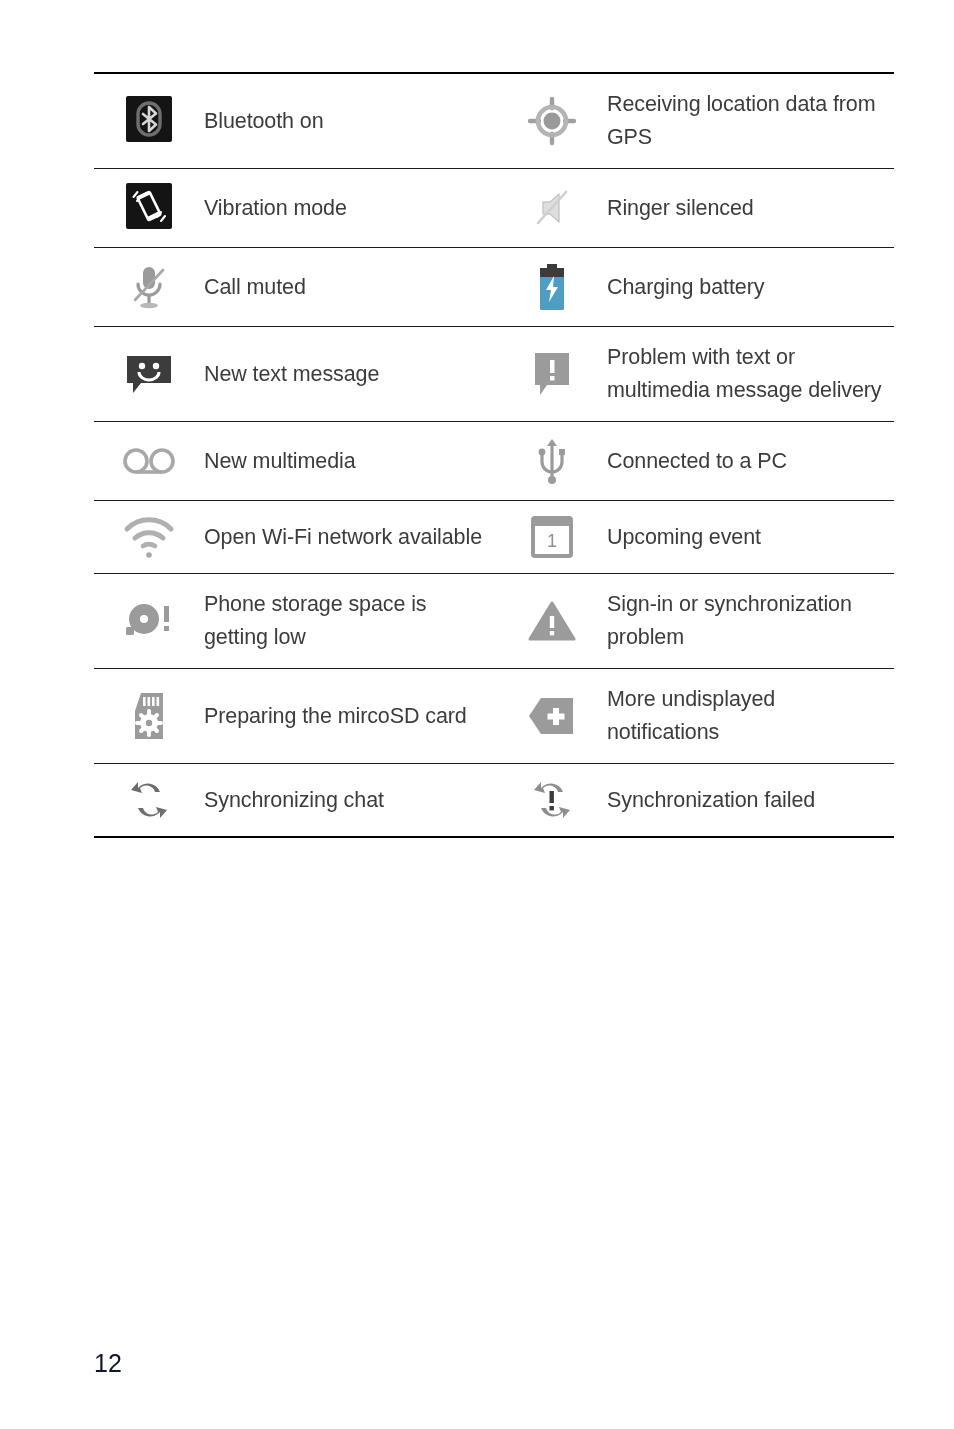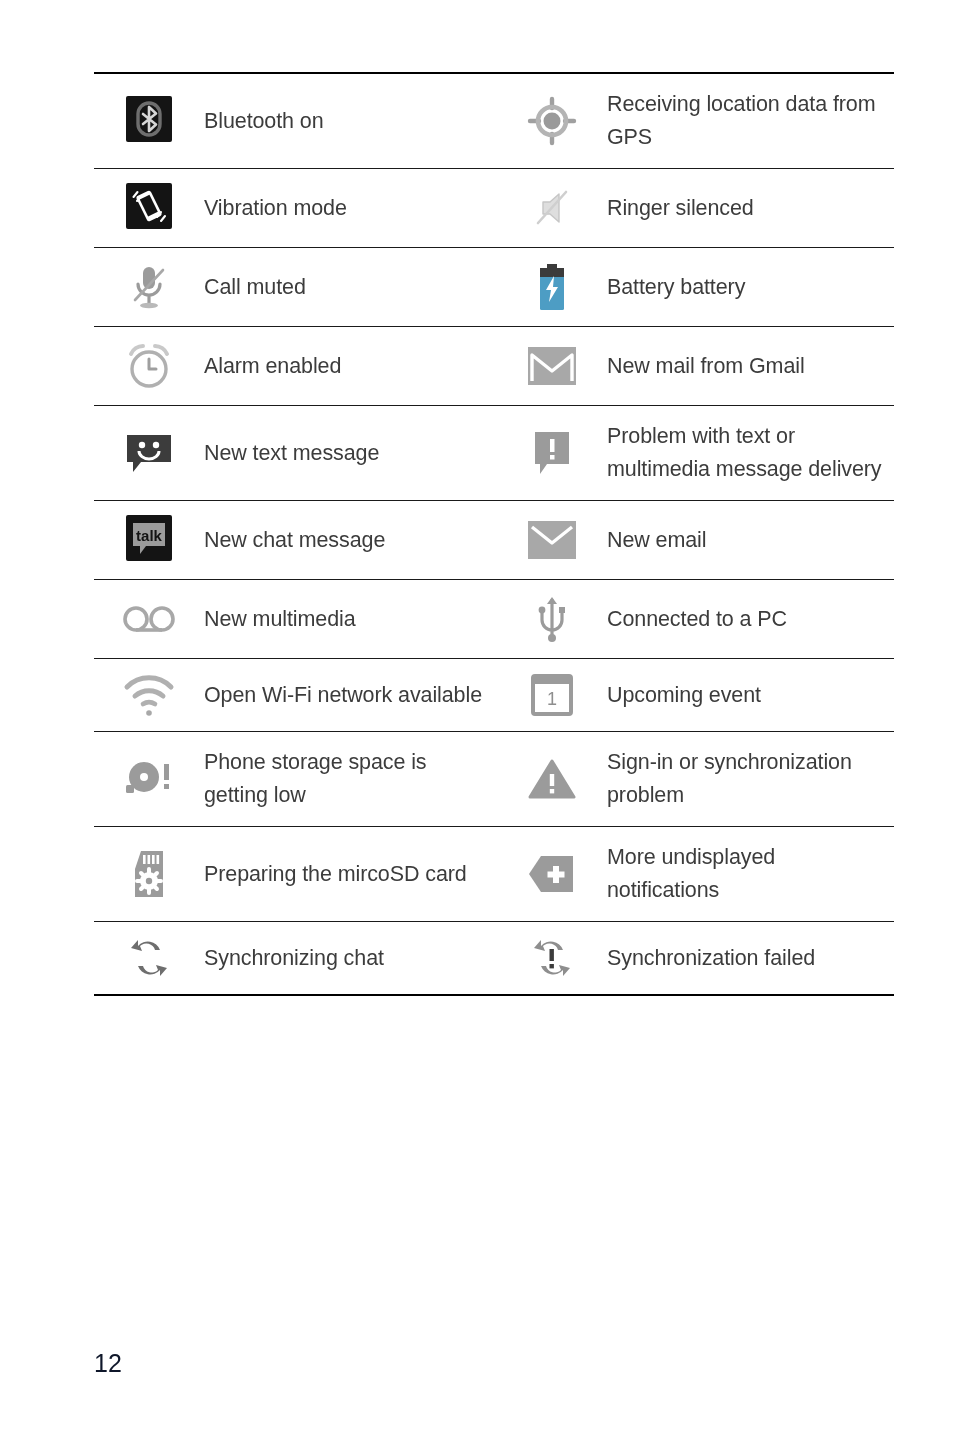--- a/index.html
+++ b/index.html
@@ -187,52 +187,26 @@
           <span class="ico">
             <svg width="34" height="50" viewBox="0 0 34 50">
               <rect x="12" y="2" width="10" height="6" fill="#3b3b3b"></rect>
               <rect x="5" y="6" width="24" height="42" rx="1.5" fill="#4d9dc4"></rect>
               <rect x="5" y="6" width="24" height="9" fill="#3b3b3b"></rect>
               <path d="M19 14 L11 28 L16 28 L14 40 L23 25 L18 25 Z" fill="#ffffff"></path>
             </svg>
           </span>
         </td>
         <td class="c-label2">
-          <span class="lbl">Battery battery</span>
-        </td>
-      </tr>
-
-
-
-      <tr>
-        <td class="c-icon">
-          <span class="ico">
-            <svg width="50" height="50" viewBox="0 0 50 50">
-              <path d="M7 13 a13 13 0 0 1 12 -8" fill="none" stroke="#c9c9c9" stroke-width="4" stroke-linecap="round"></path>
-              <path d="M43 13 a13 13 0 0 0 -12 -8" fill="none" stroke="#c9c9c9" stroke-width="4" stroke-linecap="round"></path>
-              <circle cx="25" cy="28" r="17" fill="none" stroke="#b0b0b0" stroke-width="3.4"></circle>
-              <path d="M25 18 L25 28 L32 28" fill="none" stroke="#9f9f9f" stroke-width="3" stroke-linecap="round" stroke-linejoin="round"></path>
-            </svg>
-          </span>
-        </td>
-        <td class="c-label">
-          <span class="lbl">Alarm enabled</span>
-        </td>
-        <td class="c-icon2">
-          <span class="ico">
-            <svg width="48" height="38" viewBox="0 0 48 38">
-              <rect x="0" y="0" width="48" height="38" fill="#a8a8a8"></rect>
-              <path d="M4 34 L4 8 L24 24 L44 8 L44 34" fill="none" stroke="#ffffff" stroke-width="3.4" stroke-linejoin="round"></path>
-            </svg>
-          </span>
-        </td>
-        <td class="c-label2">
-          <span class="lbl">New mail from Gmail</span>
-        </td>
-      </tr>
+          <span class="lbl">Charging battery</span>
+        </td>
+      </tr>
+
+
+
 
       <tr>
         <td class="c-icon">
           <span class="ico">
             <svg width="50" height="46" viewBox="0 0 50 46">
               <path d="M3 5 L47 5 L47 32 L17 32 L9 42 L9 32 L3 32 Z" fill="#3c3c3c" rx="2"></path>
               <circle cx="18" cy="15" r="3.2" fill="#ffffff"></circle>
               <circle cx="32" cy="15" r="3.2" fill="#ffffff"></circle>
               <path d="M15 21 a10 8 0 0 0 20 0" fill="none" stroke="#ffffff" stroke-width="3"></path>
             </svg>
@@ -248,46 +222,20 @@
               <rect x="19" y="11" width="4.5" height="13" fill="#ffffff"></rect>
               <rect x="19" y="27" width="4.5" height="4.5" fill="#ffffff"></rect>
             </svg>
           </span>
         </td>
         <td class="c-label2">
           <span class="lbl">Problem with text or multimedia message delivery</span>
         </td>
       </tr>
 
-      <tr>
-        <td class="c-icon">
-          <span class="ico">
-            <span class="sq">
-              <svg width="46" height="46" viewBox="0 0 46 46">
-                <path d="M7 8 L39 8 L39 31 L20 31 L14 39 L14 31 L7 31 Z" fill="#9b9b9b"></path>
-                <text x="23" y="26" font-family="'Liberation Sans', sans-serif" font-size="15" font-weight="bold" fill="#141414" text-anchor="middle">talk</text>
-              </svg>
-            </span>
-          </span>
-        </td>
-        <td class="c-label">
-          <span class="lbl">New chat message</span>
-        </td>
-        <td class="c-icon2">
-          <span class="ico">
-            <svg width="48" height="38" viewBox="0 0 48 38">
-              <rect x="0" y="0" width="48" height="38" fill="#a8a8a8"></rect>
-              <path d="M4 6 L24 22 L44 6" fill="none" stroke="#ffffff" stroke-width="3.4" stroke-linejoin="round"></path>
-            </svg>
-          </span>
-        </td>
-        <td class="c-label2">
-          <span class="lbl">New email</span>
-        </td>
-      </tr>
 
       <tr>
         <td class="c-icon">
           <span class="ico">
             <svg width="56" height="34" viewBox="0 0 56 34">
               <circle cx="15" cy="17" r="11" fill="none" stroke="#a8a8a8" stroke-width="3.6"></circle>
               <circle cx="41" cy="17" r="11" fill="none" stroke="#a8a8a8" stroke-width="3.6"></circle>
               <line x1="15" y1="28" x2="41" y2="28" stroke="#a8a8a8" stroke-width="3.6"></line>
             </svg>
           </span>

